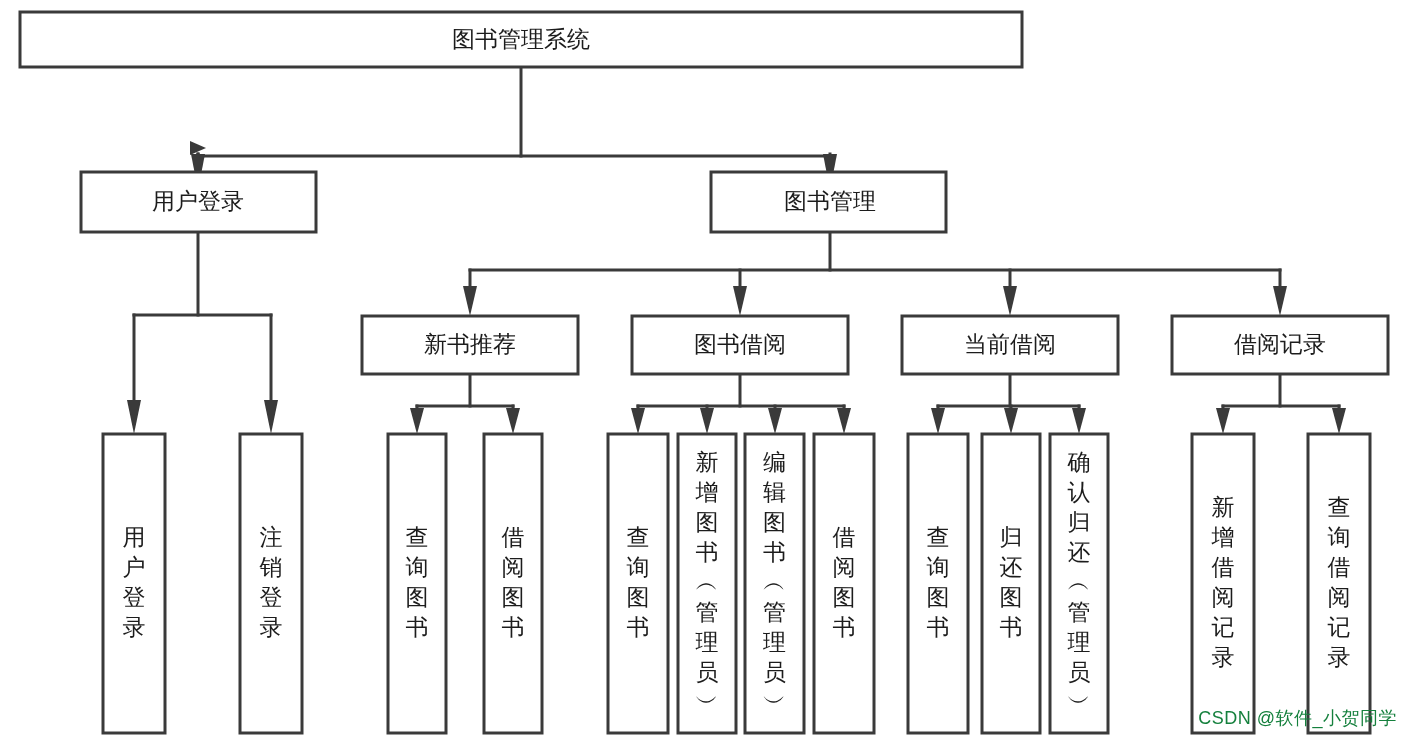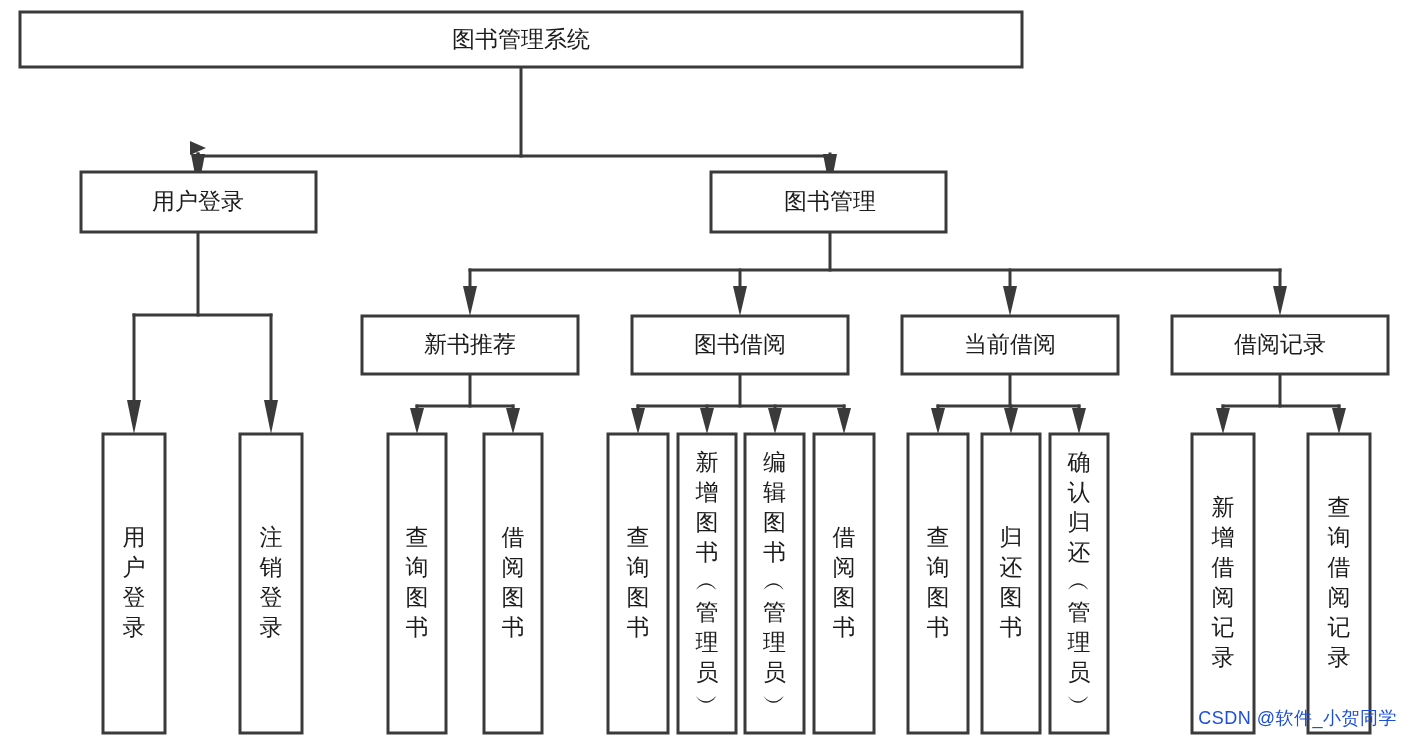--- a/index.html
+++ b/index.html
@@ -55,21 +55,21 @@
   }
   .label-v {
     font-size: 23px;
   }
   .watermark {
     position: absolute;
     right: 8px;
     bottom: 6px;
     font-family: "Liberation Sans", "DejaVu Sans", sans-serif;
     font-size: 18px;
-    color: #1d4ed8;
+    color: #15803d;
     white-space: nowrap;
     letter-spacing: 0.5px;
     pointer-events: none;
   }
 </style>
 </head>
 <body>
 
 <div id="diagram-root">
 

